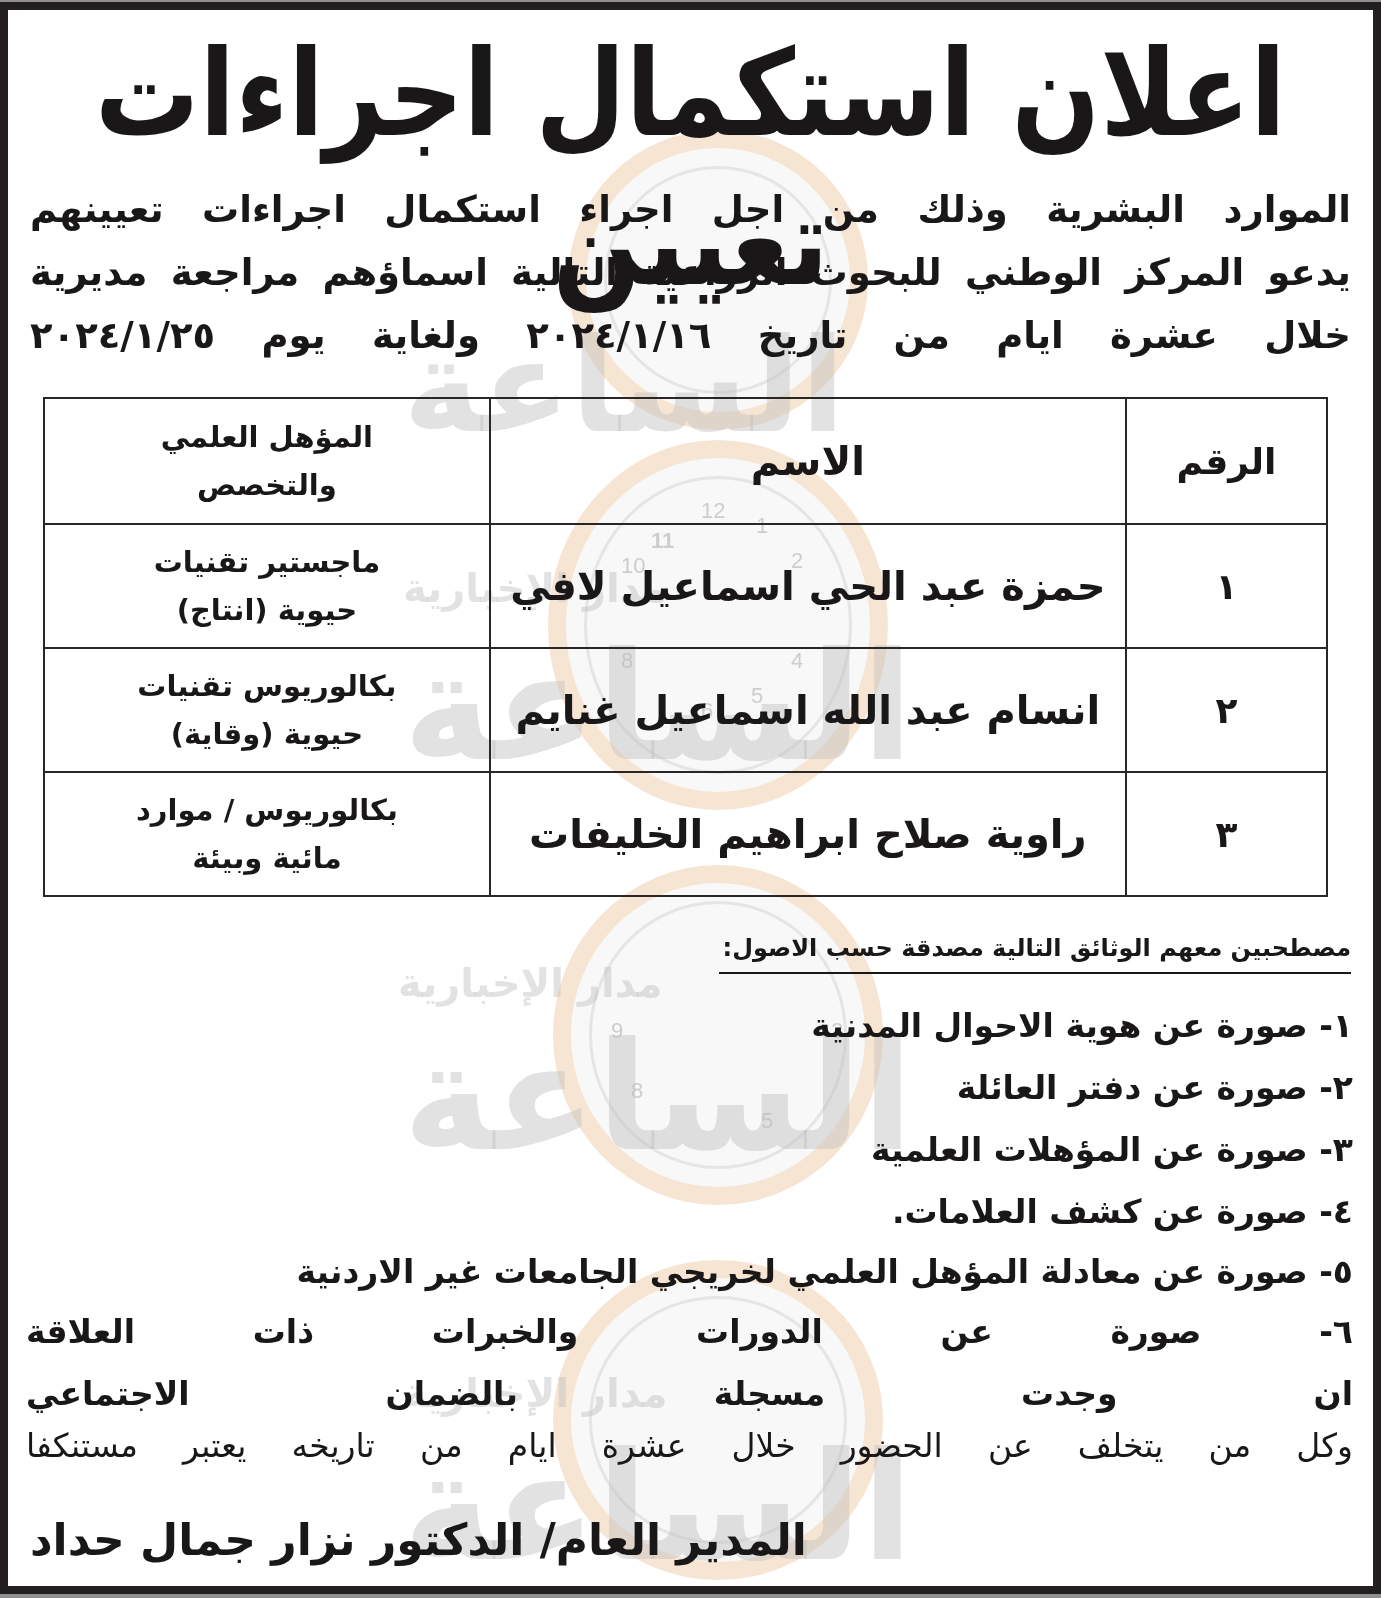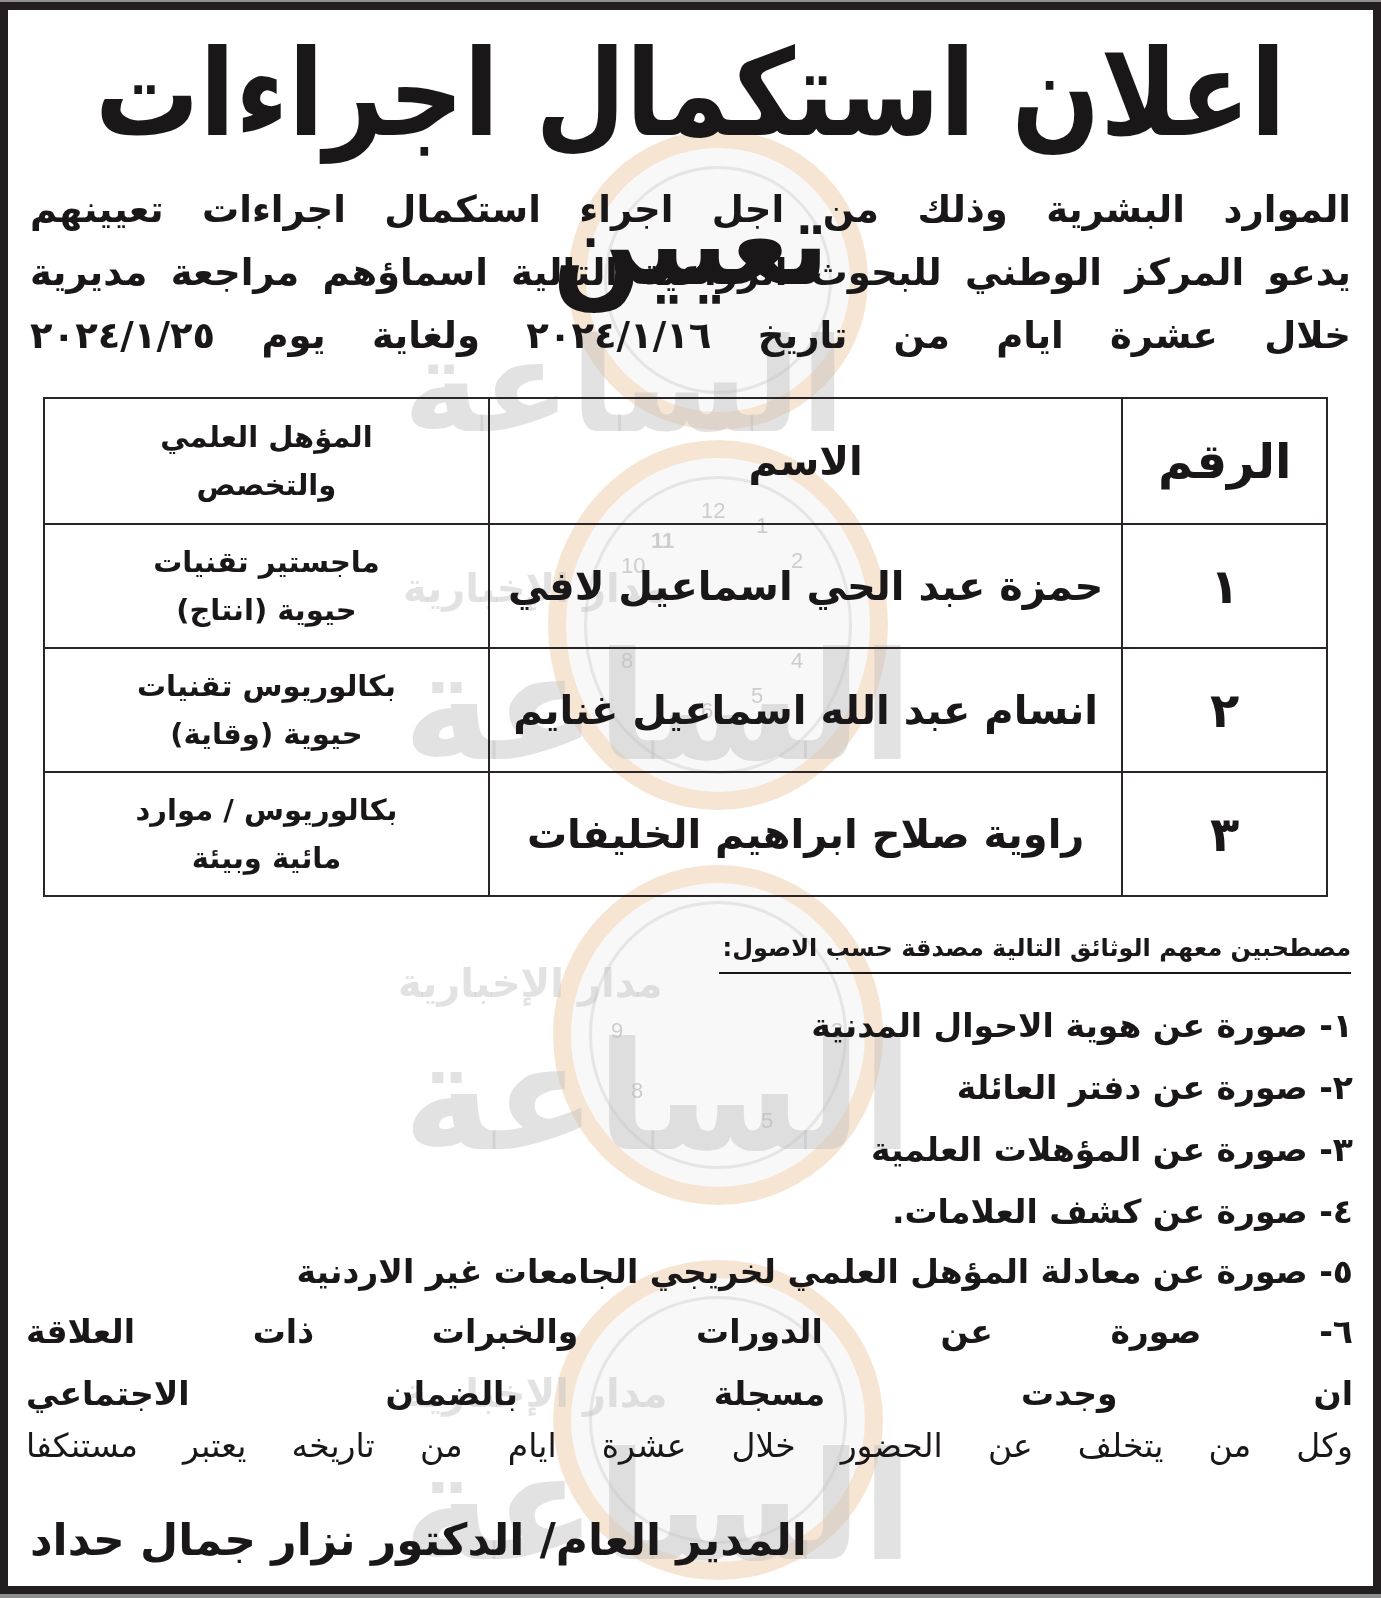--- a/index.html
+++ b/index.html
@@ -85,21 +85,21 @@
       border: 2px solid #2a2627;
       font-family: "DejaVu Sans", sans-serif;
       font-weight: bold;
       color: #1a1718;
       text-align: center;
       vertical-align: middle;
       padding: 0 14px;
     }
     table.roster tr { height: 124px; }
     table.roster tr.head { height: 126px; }
-    .col-num { width: 180px; font-size: 48px; }
+    .col-num { width: 180px; font-size: 36px; }
     .col-name { width: 660px; font-size: 40px; }
     .col-qual { width: 435px; font-size: 29px; line-height: 48px; }
     .cell-lines div { white-space: nowrap; }
     .docs-heading {
       position: absolute;
       top: 914px; right: 22px;
       font-family: "DejaVu Sans", sans-serif;
       font-weight: bold;
       font-size: 24px;
       line-height: 48px;

